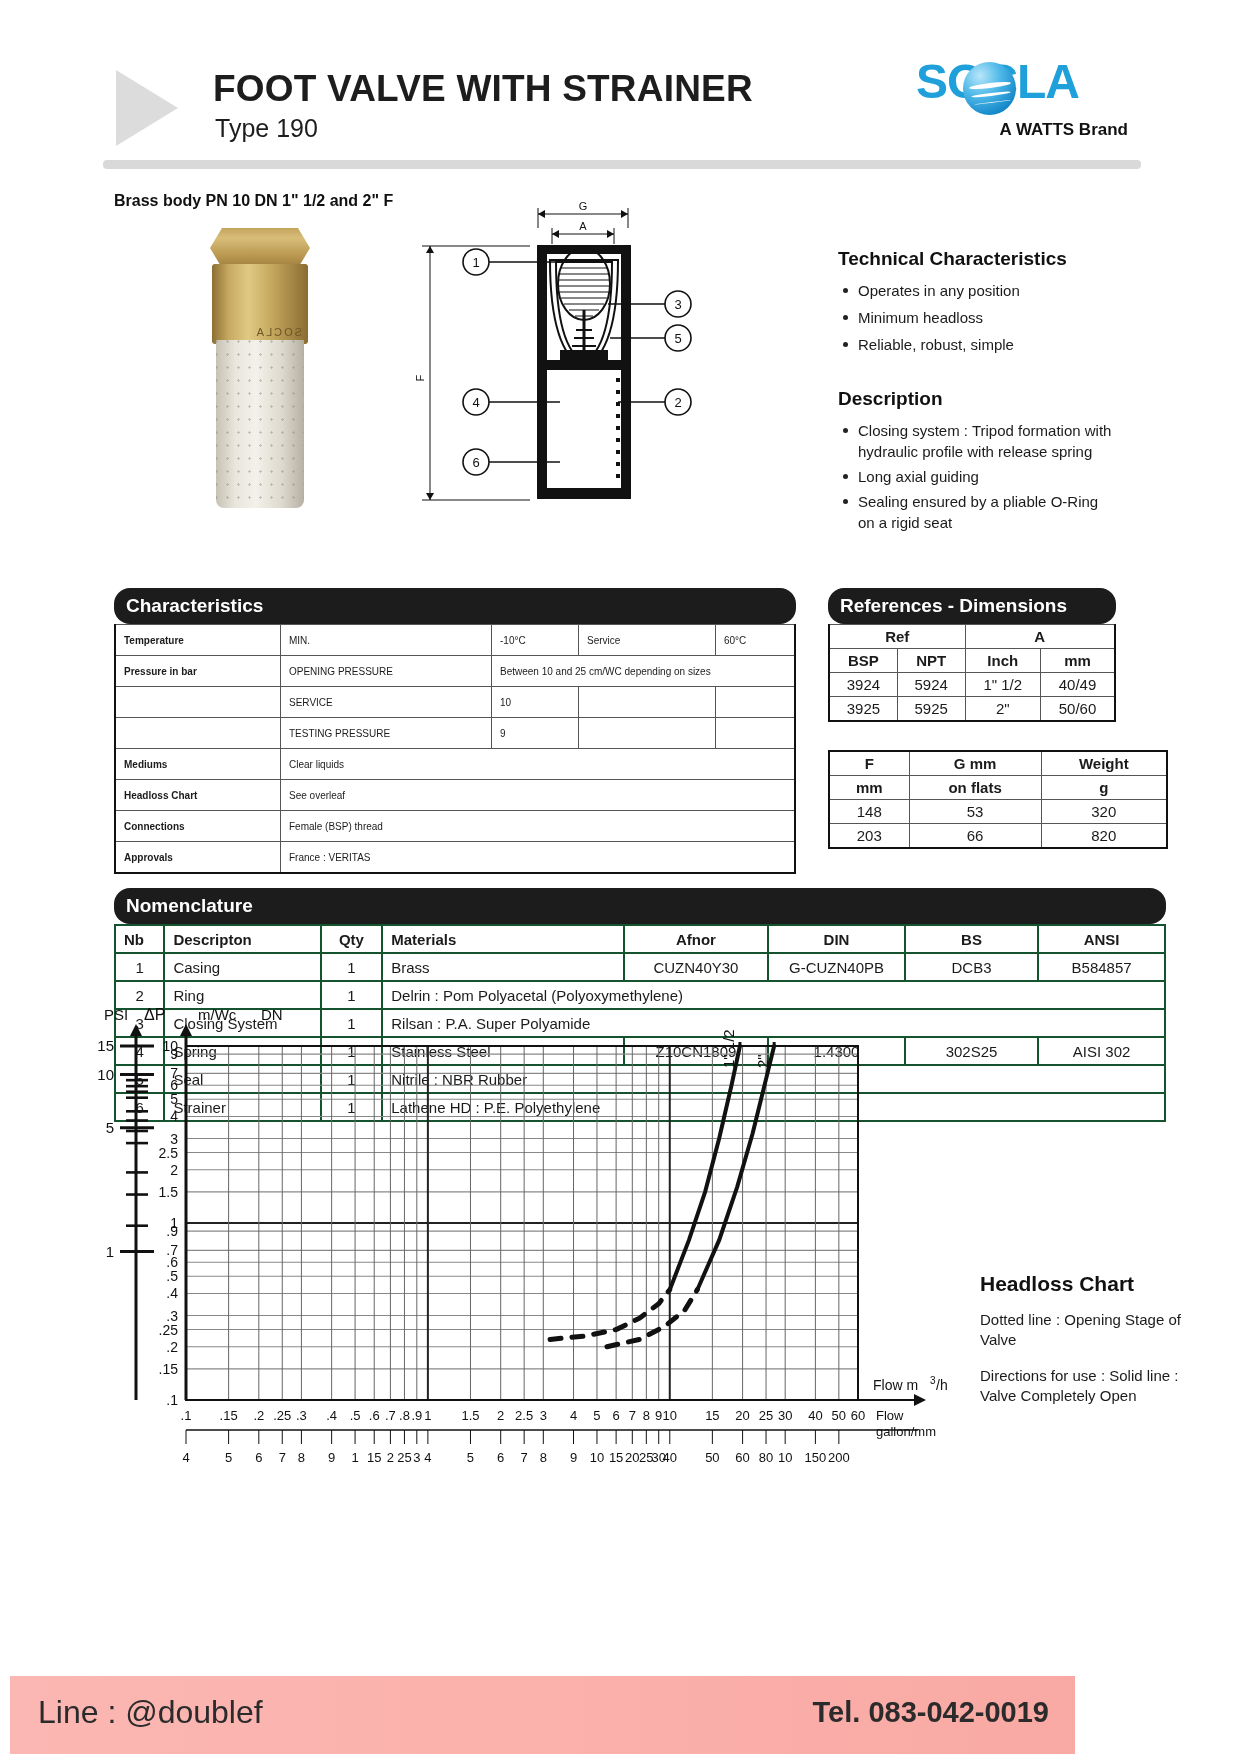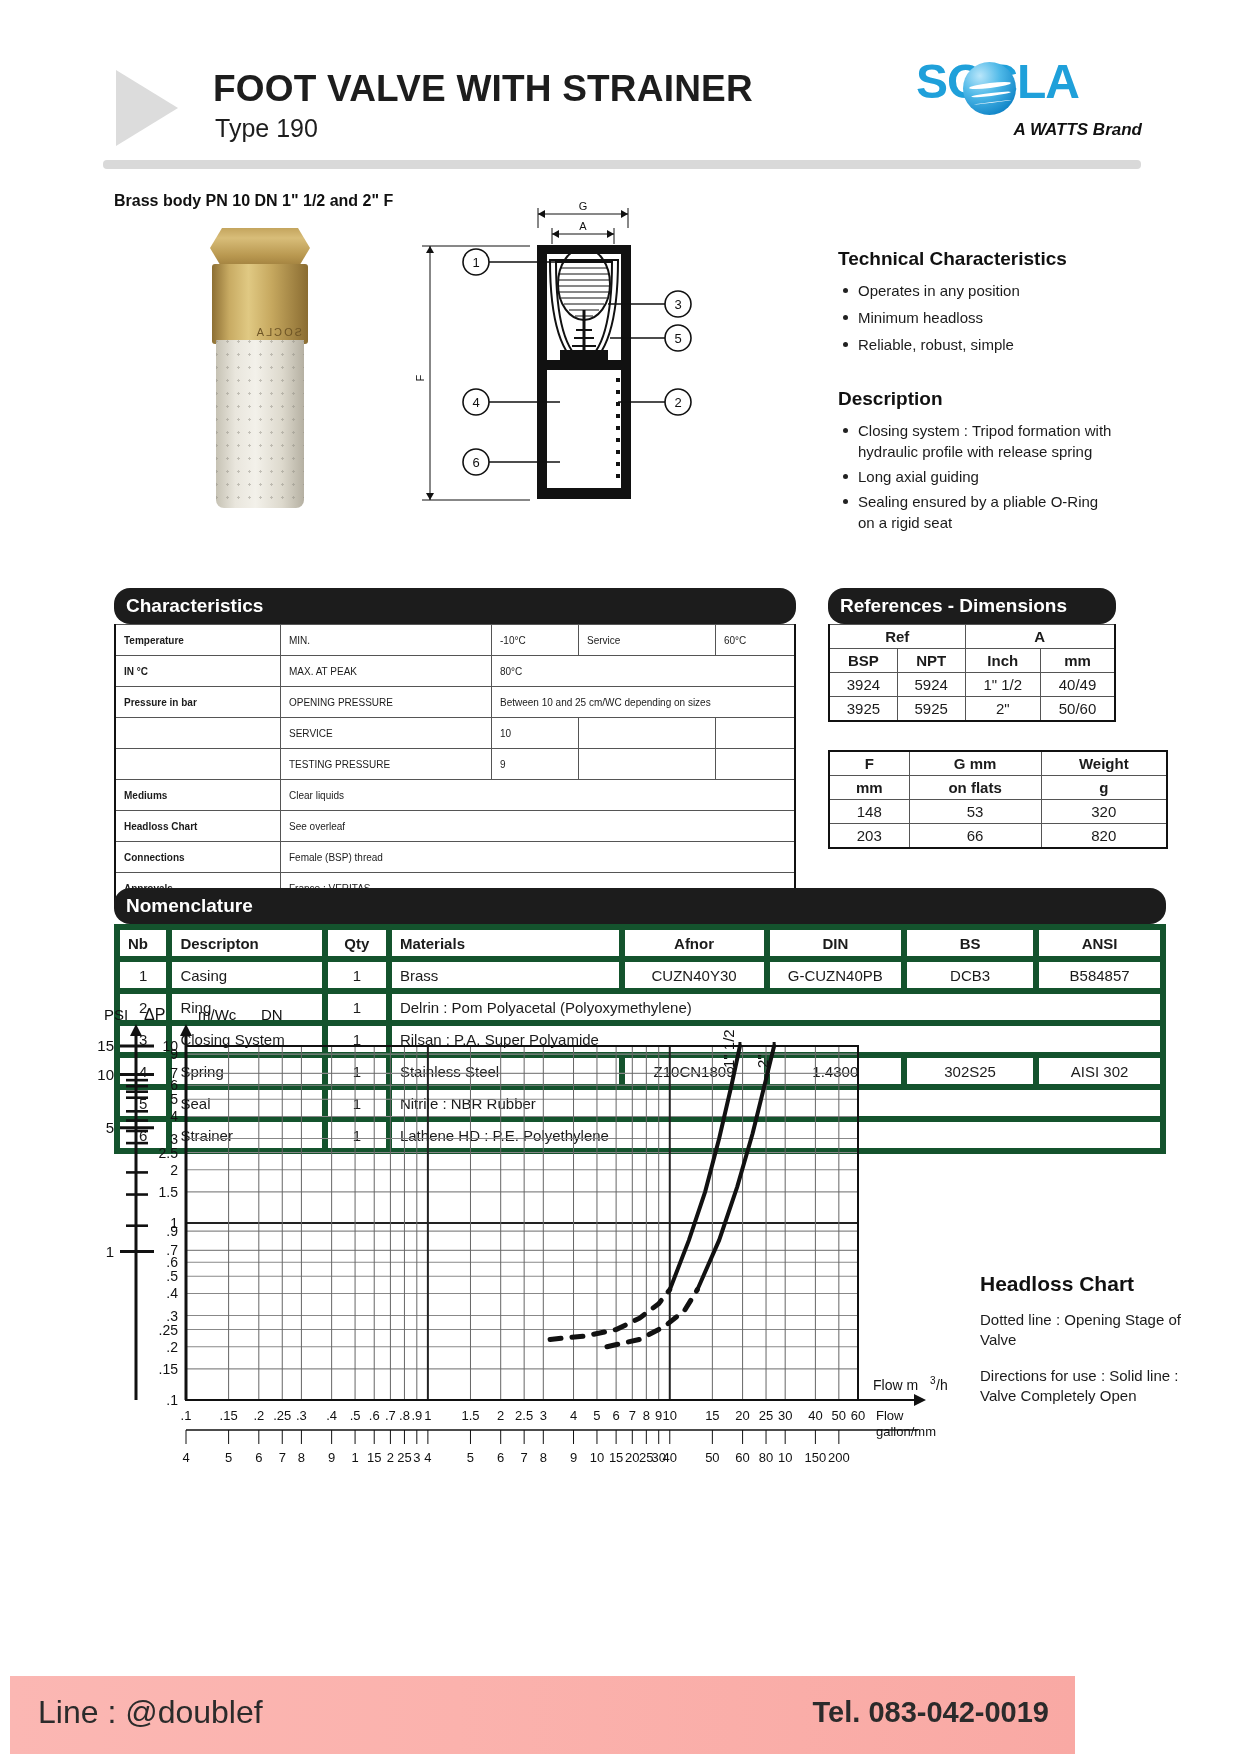--- a/index.html
+++ b/index.html
@@ -41,22 +41,22 @@
     position:absolute;left:47px;top:4px;width:53px;height:53px;border-radius:50%;
     background:radial-gradient(circle at 32% 26%, #b9e6fa 0%, #4fb9e8 38%, #1286c8 78%, #0a6ba8 100%);
   }
   .logo-globe:before{
     content:"";position:absolute;left:6px;top:21px;width:42px;height:5px;
     background:#ffffff;border-radius:50%;
     box-shadow:0 9px 0 -1px #ffffff, 0 17px 0 -2px #ffffff;
     transform:rotate(-7deg);
   }
   .logo-sub{
-    position:absolute;right:4px;top:62px;
-    font-size:17px;font-weight:bold;font-style:italic;color:#111;
+    position:absolute;right:18px;top:62px;
+    font-size:17px;font-weight:bold;color:#111;
     white-space:nowrap;
   }
   .headbar{
     position:absolute;left:103px;top:160px;width:1038px;height:9px;
     background:#d9d9d9;border-radius:4px;
   }
   .bodyline{
     position:absolute;left:114px;top:192px;
     font-size:16px;font-weight:bold;color:#111;
   }
@@ -128,21 +128,21 @@
   .refs table{width:100%;border:2px solid #111;border-top:none;}
   .refs td{border:1px solid #555;font-size:15px;padding:3px 6px;text-align:center;color:#1b1b1b;}
   .refs td.h{font-weight:bold;}
   .refs2{position:absolute;left:828px;top:750px;width:340px;}
   .refs2 table{width:100%;border:2px solid #111;}
   .refs2 td{border:1px solid #555;font-size:15px;padding:3px 6px;text-align:center;color:#1b1b1b;}
   .refs2 td.h{font-weight:bold;}
 
   .nom{position:absolute;left:114px;top:888px;width:1052px;}
   .nom table{width:100%;border:2px solid #111;border-top:none;}
-  .nom td{border:6px solid #14532d;font-size:15px;padding:3px 8px;height:20px;color:#1b1b1b;}
+  .nom td{border:2px solid #14532d;font-size:15px;padding:3px 8px;height:20px;color:#1b1b1b;}
   .nom td.h{font-weight:bold;}
   .nom td.ctr{text-align:center;}
   .w-nb{width:34px;}.w-desc{width:152px;}.w-qty{width:48px;}
   .w-mat{width:260px;}.w-af{width:136px;}.w-din{width:128px;}
   .w-bs{width:130px;}.w-ansi{width:120px;}
 
   
   .chart{position:absolute;left:96px;top:1008px;width:900px;height:470px;}
   .chart svg{display:block;}
   .hl{position:absolute;left:980px;top:1272px;width:230px;}
@@ -308,25 +308,20 @@
   <div class="chars">
     <div class="tbl-title">Characteristics</div>
     <table>
       <tbody>
           <tr>
         <td class="lbl">Temperature</td>
         <td class="c2">MIN.</td>
         <td class="c3">-10°C</td>
         <td class="c4">Service</td>
         <td class="c5">60°C</td>
-      </tr>
-      <tr>
-        <td class="lbl">IN °C</td>
-        <td class="c2">MAX. AT PEAK</td>
-        <td colspan="3">80°C</td>
       </tr>
       <tr>
         <td class="lbl">Pressure in bar</td>
         <td class="c2">OPENING PRESSURE</td>
         <td colspan="3">Between 10 and 25 cm/WC depending on sizes</td>
       </tr>
       <tr>
         <td class="lbl"></td>
         <td class="c2">SERVICE</td>
         <td class="c3">10</td>

